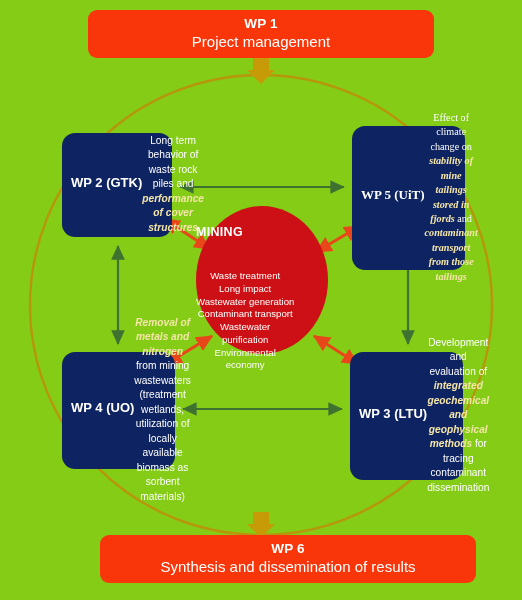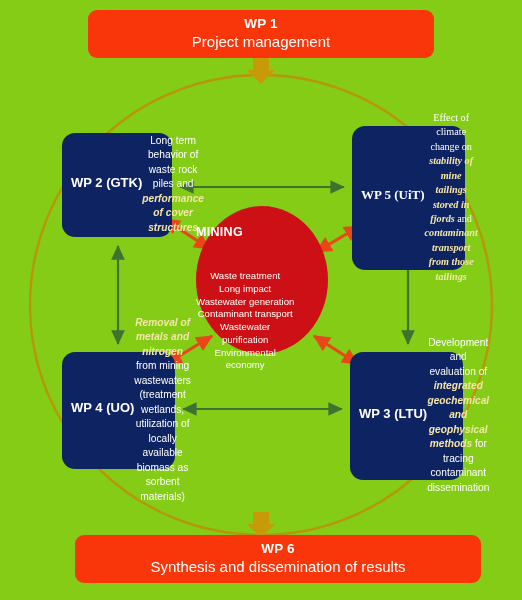--- a/index.html
+++ b/index.html
@@ -44,21 +44,21 @@
   .wp-banner .wp-code {
     font-size: 13.5px;
     font-weight: bold;
     letter-spacing: .2px;
   }
   .wp-banner .wp-desc {
     font-size: 15px;
     font-weight: normal;
   }
   #wp1-banner { left: 88px; top: 10px;  width: 346px; height: 48px; }
-  #wp6-banner { left: 75px; top: 535px; width: 406px; height: 48px; }
+  #wp6-banner { left: 100px; top: 535px; width: 376px; height: 48px; }
 
   
   .wp-box {
     position: absolute;
     z-index: 3;
     background: #0e2361;
     border-radius: 13px;
     color: #ffffff;
     text-align: center;
     box-sizing: border-box;

